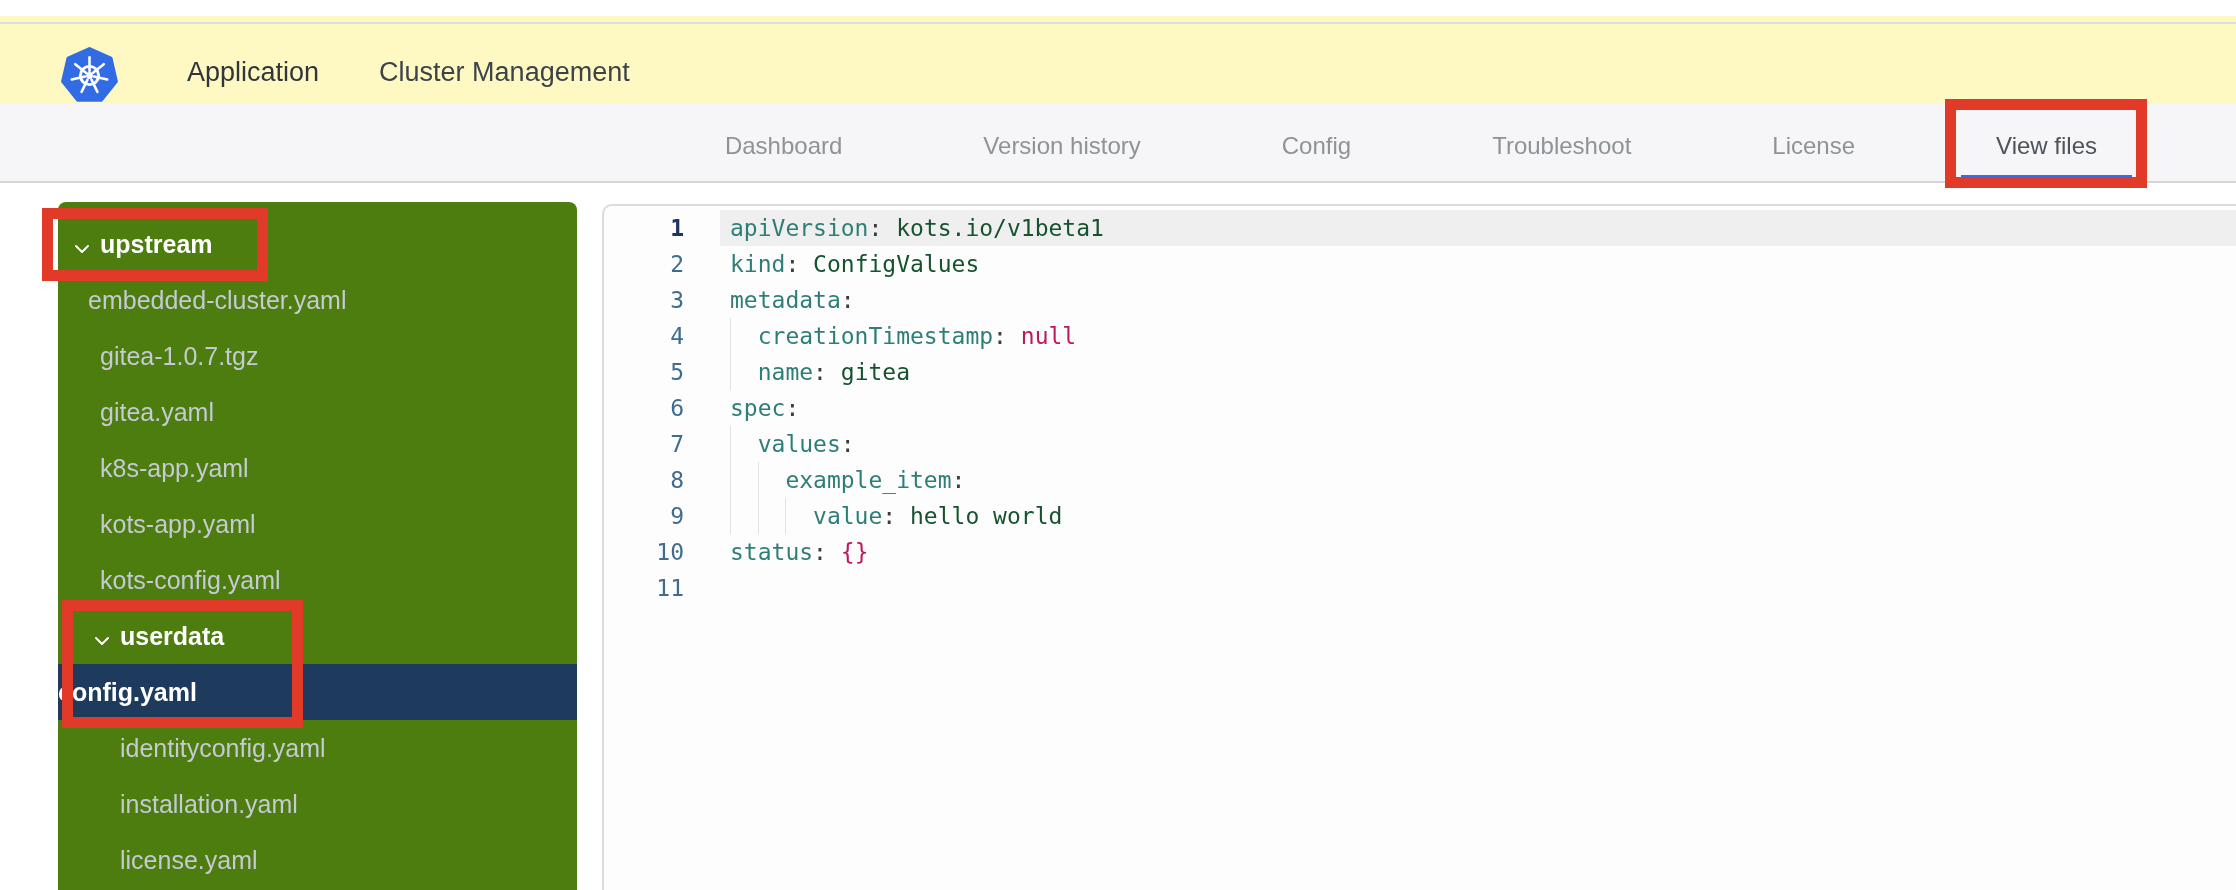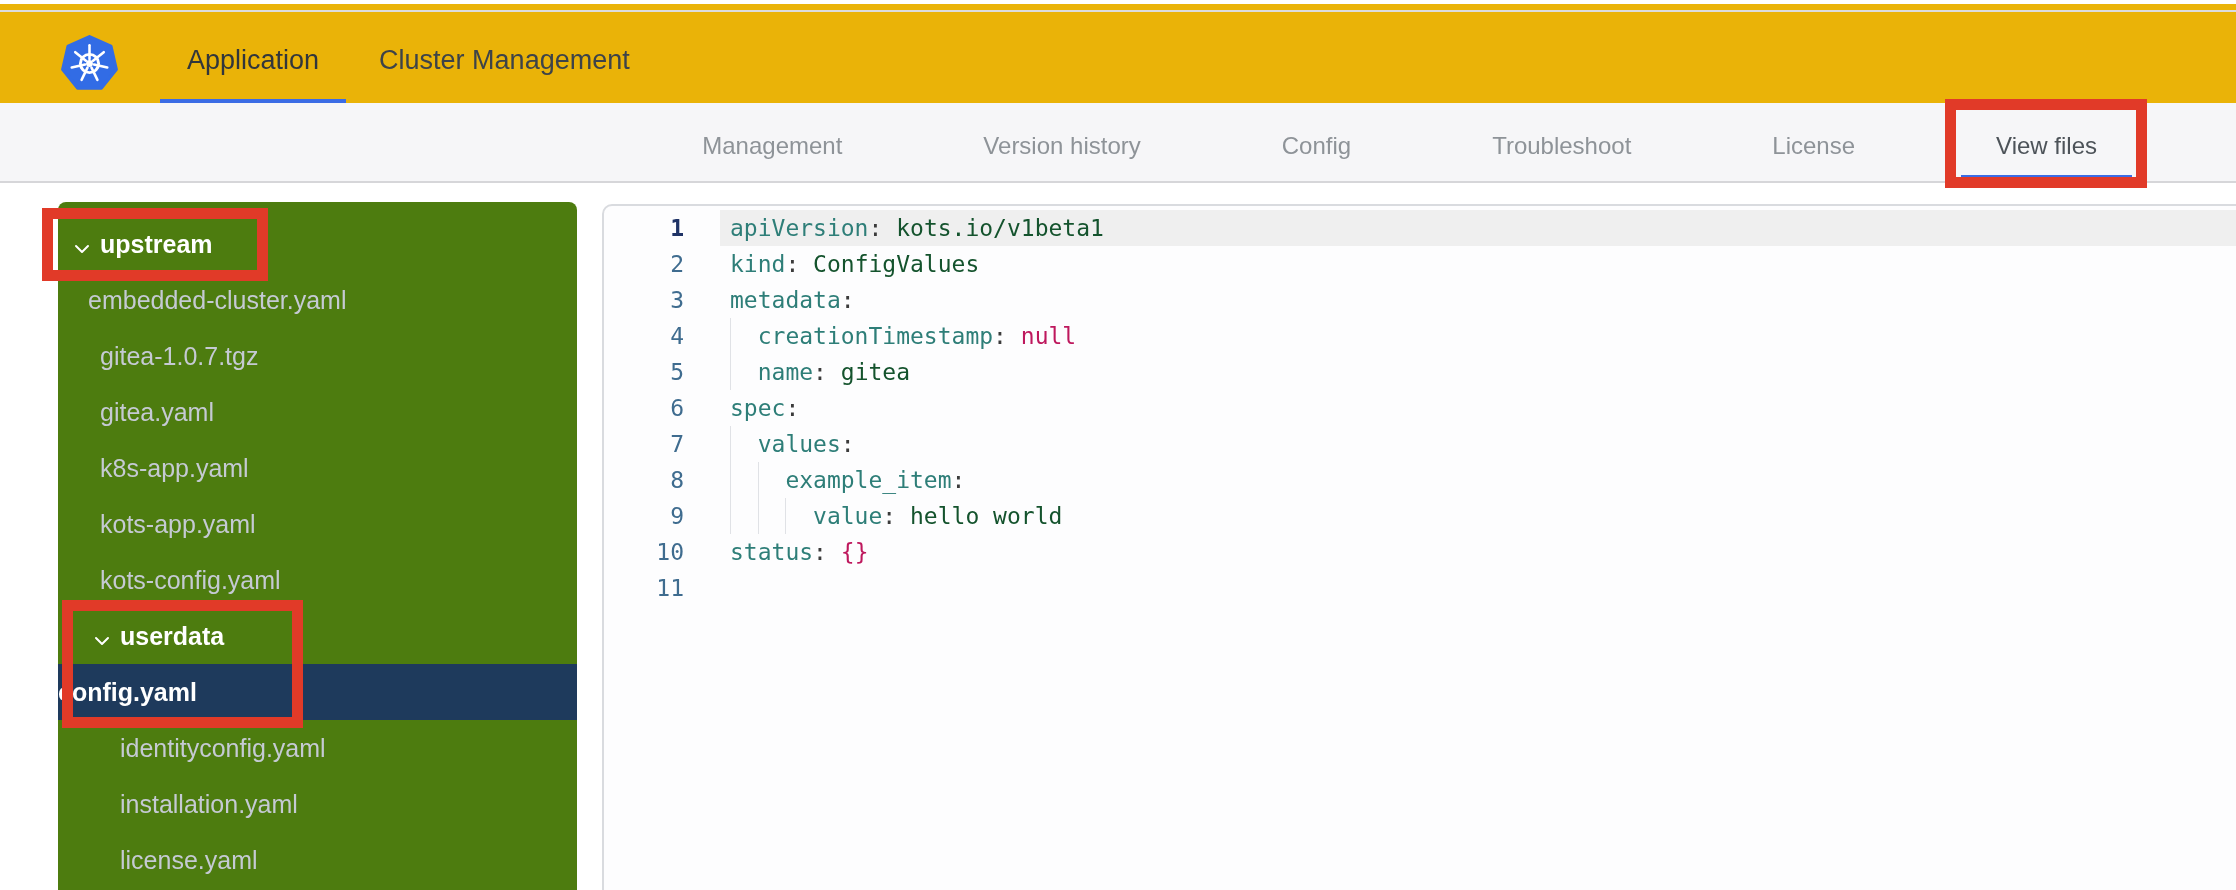--- a/index.html
+++ b/index.html
@@ -3,21 +3,21 @@
 <meta charset="utf-8">
 <style>
   html,body{margin:0;padding:0;background:#ffffff;}
   #screen{
     position:relative;width:2236px;height:890px;overflow:hidden;background:#fff;
     font-family:"Liberation Sans","DejaVu Sans",sans-serif;
     -webkit-font-smoothing:antialiased;
   }
   
   .top-hairline{position:absolute;left:0;top:6px;width:100%;height:2px;background:#dcdcde;}
-  .topbar{position:absolute;left:0;top:4px;width:100%;height:103px;background:#eab308;
+  .topbar{position:absolute;left:0;top:16px;width:100%;height:103px;background:#fef9c3;
     border-bottom:2px solid #d8d8db;box-sizing:border-box;}
   .logo{position:absolute;left:61px;top:31px;width:57px;height:57px;}
   .main-tabs{position:absolute;left:160px;top:0;height:101px;display:flex;gap:6px;}
   .main-tab{position:relative;display:flex;align-items:center;padding:12px 27px 0;
     font-size:27px;color:#3d4349;cursor:pointer;}
   .main-tab.active{color:#31363c;font-weight:500;}
   .main-tab.active .tab-underline{position:absolute;left:0;bottom:0;width:100%;height:6px;background:#3b6ce5;}
   
   .subnav{position:absolute;left:0;top:103px;width:100%;height:80px;background:#f6f6f8;
     border-bottom:2px solid #d6d6d9;box-sizing:border-box;
@@ -84,21 +84,21 @@
         <span class="tab-underline"></span>
       </div>
       <div class="main-tab">
         <span>Cluster Management</span>
       </div>
     </div>
   </div>
 
   <div class="subnav" id="subnav">
       <div class="subnav-item">
-        <span>Management</span>
+        <span>Dashboard</span>
       </div>
       <div class="subnav-item">
         <span>Version history</span>
       </div>
       <div class="subnav-item">
         <span>Config</span>
       </div>
       <div class="subnav-item">
         <span>Troubleshoot</span>
       </div>

